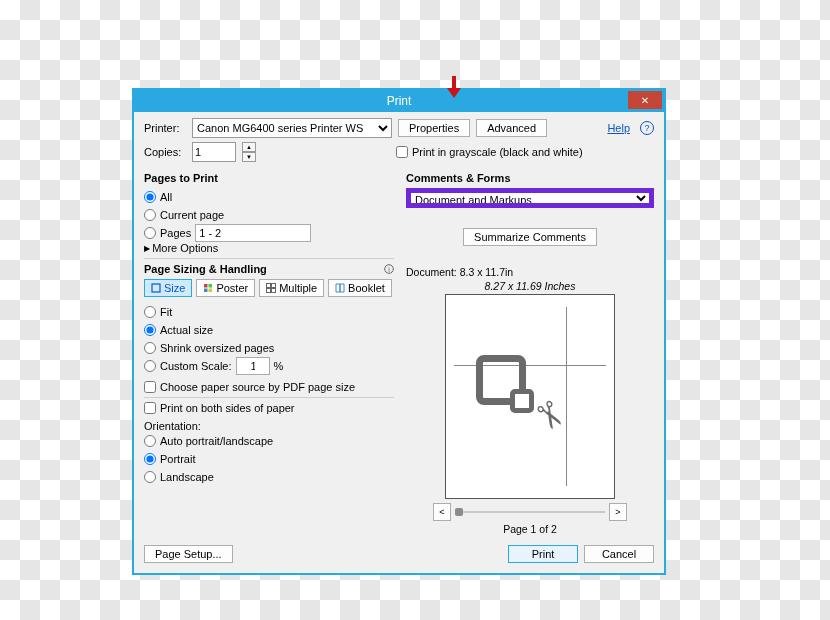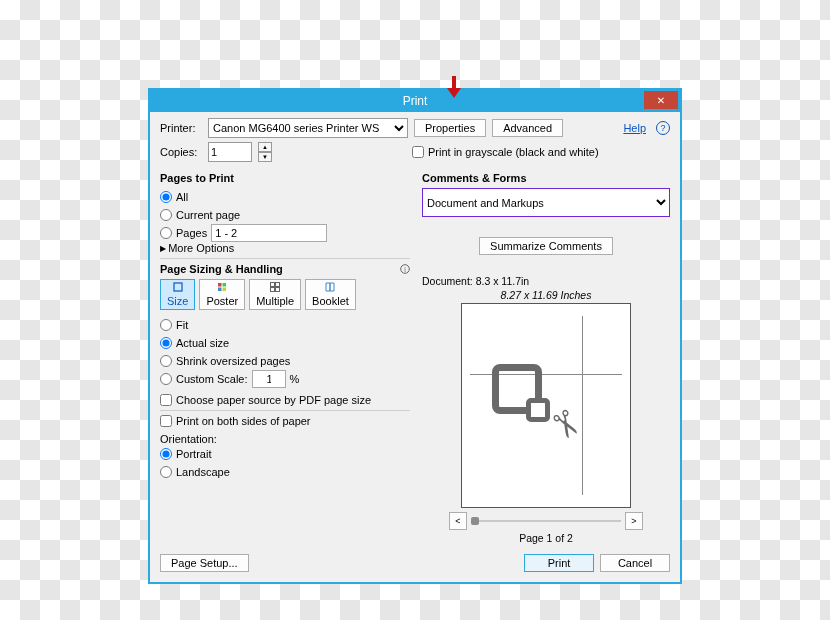--- a/index.html
+++ b/index.html
@@ -13,21 +13,21 @@
       linear-gradient(-45deg, #e6e6e6 25%, transparent 25%),
       linear-gradient(45deg, transparent 75%, #e6e6e6 75%),
       linear-gradient(-45deg, transparent 75%, #e6e6e6 75%);
     background-size: 40px 40px;
     background-position: 0 0, 0 20px, 20px -20px, -20px 0px;
     background-color: #fff;
     position: relative;
   }
   .dialog {
     position: absolute;
-    left: 148px;
+    left: 132px;
     top: 88px;
     width: 534px;
     background: #f0abfc;
     border: 2px solid #2aa8e0;
     box-shadow: 0 0 0 1px #bfe8fb inset;
   }
   .titlebar {
     height: 22px;
     background: #2aa8e0;
     color: #fff;
@@ -105,28 +105,28 @@
   .col-right { flex: 1; }
   .section-title { font-weight: 700; margin: 6px 0 4px 0; }
   .radio-row { display:flex; align-items:center; gap:4px; height:18px; }
   .radio-row input[type=radio] { width:12px; height:12px; }
   .pages-input { width:116px; height:18px; border:1px solid #aaa; font-size:11px; padding:0 3px;}
   .more-opts { cursor:pointer; display:flex; align-items:center; gap:2px;}
   .more-opts .tri { font-size:8px; }
   .hand-row { display:flex; gap:4px; margin:4px 0 6px 0;}
   .hand-btn {
     border:1px solid #adadad; background:#fdfdfd; padding:2px 6px; font-size:11px;
-    display:flex; align-items:center; gap:3px; cursor:pointer;flex-direction:column;
+    display:flex; align-items:center; gap:3px; cursor:pointer;
   }
   .hand-btn.active { border-color:#2aa8e0; background:#cfeafc; color:#0b55c4;}
   .mini-ico { width:10px; height:10px; display:inline-block; }
   .mini-ico svg { width:100%; height:100%; }
   .scale-input { width:34px; height:18px; border:1px solid #aaa; font-size:11px; padding:0 14px;}
   .divider-line { height:1px; background:#cfcfcf; margin:4px 0;}
-  .doc-select { width: 100%; height:29px; border:1px solid #6d28d9; background:#fff; font-size:11px;}
+  .doc-select { width: 100%; height:20px; border:5px solid #6d28d9; background:#fff; font-size:11px;}
   .summarize-wrap { text-align:center; margin:20px 0;}
   .docsize { font-size: 10.5px; margin-top:4px;}
   .previewsize { text-align:center; font-size:10.5px; margin-top:2px;font-style:italic;}
   .preview-box {
     width: 170px; height: 205px; border:1px solid #555; background:#fff; margin: 2px auto 4px auto; position:relative; overflow:hidden;
   }
   .preview-page-lines {
     position:absolute; inset:0;
   }
   .preview-page-lines .vline { position:absolute; top:12px; bottom:12px; left:120px; width:1px; background:#888;}
@@ -281,20 +281,24 @@
 
         <div class="divider-line"></div>
 
         <label class="checkbox">
           <input type="checkbox" style="">
           <span>Print on both sides of paper</span>
         </label>
 
         <div style="margin-top:6px">Orientation:</div>
         <label class="radio-row">
+          <input type="radio" name="ori" style="">
+          <span>Auto portrait/landscape</span>
+        </label>
+        <label class="radio-row">
           <input type="radio" name="ori" checked="" style="">
           <span>Portrait</span>
         </label>
         <label class="radio-row">
           <input type="radio" name="ori" style="">
           <span>Landscape</span>
         </label>
 
       </div>
 

